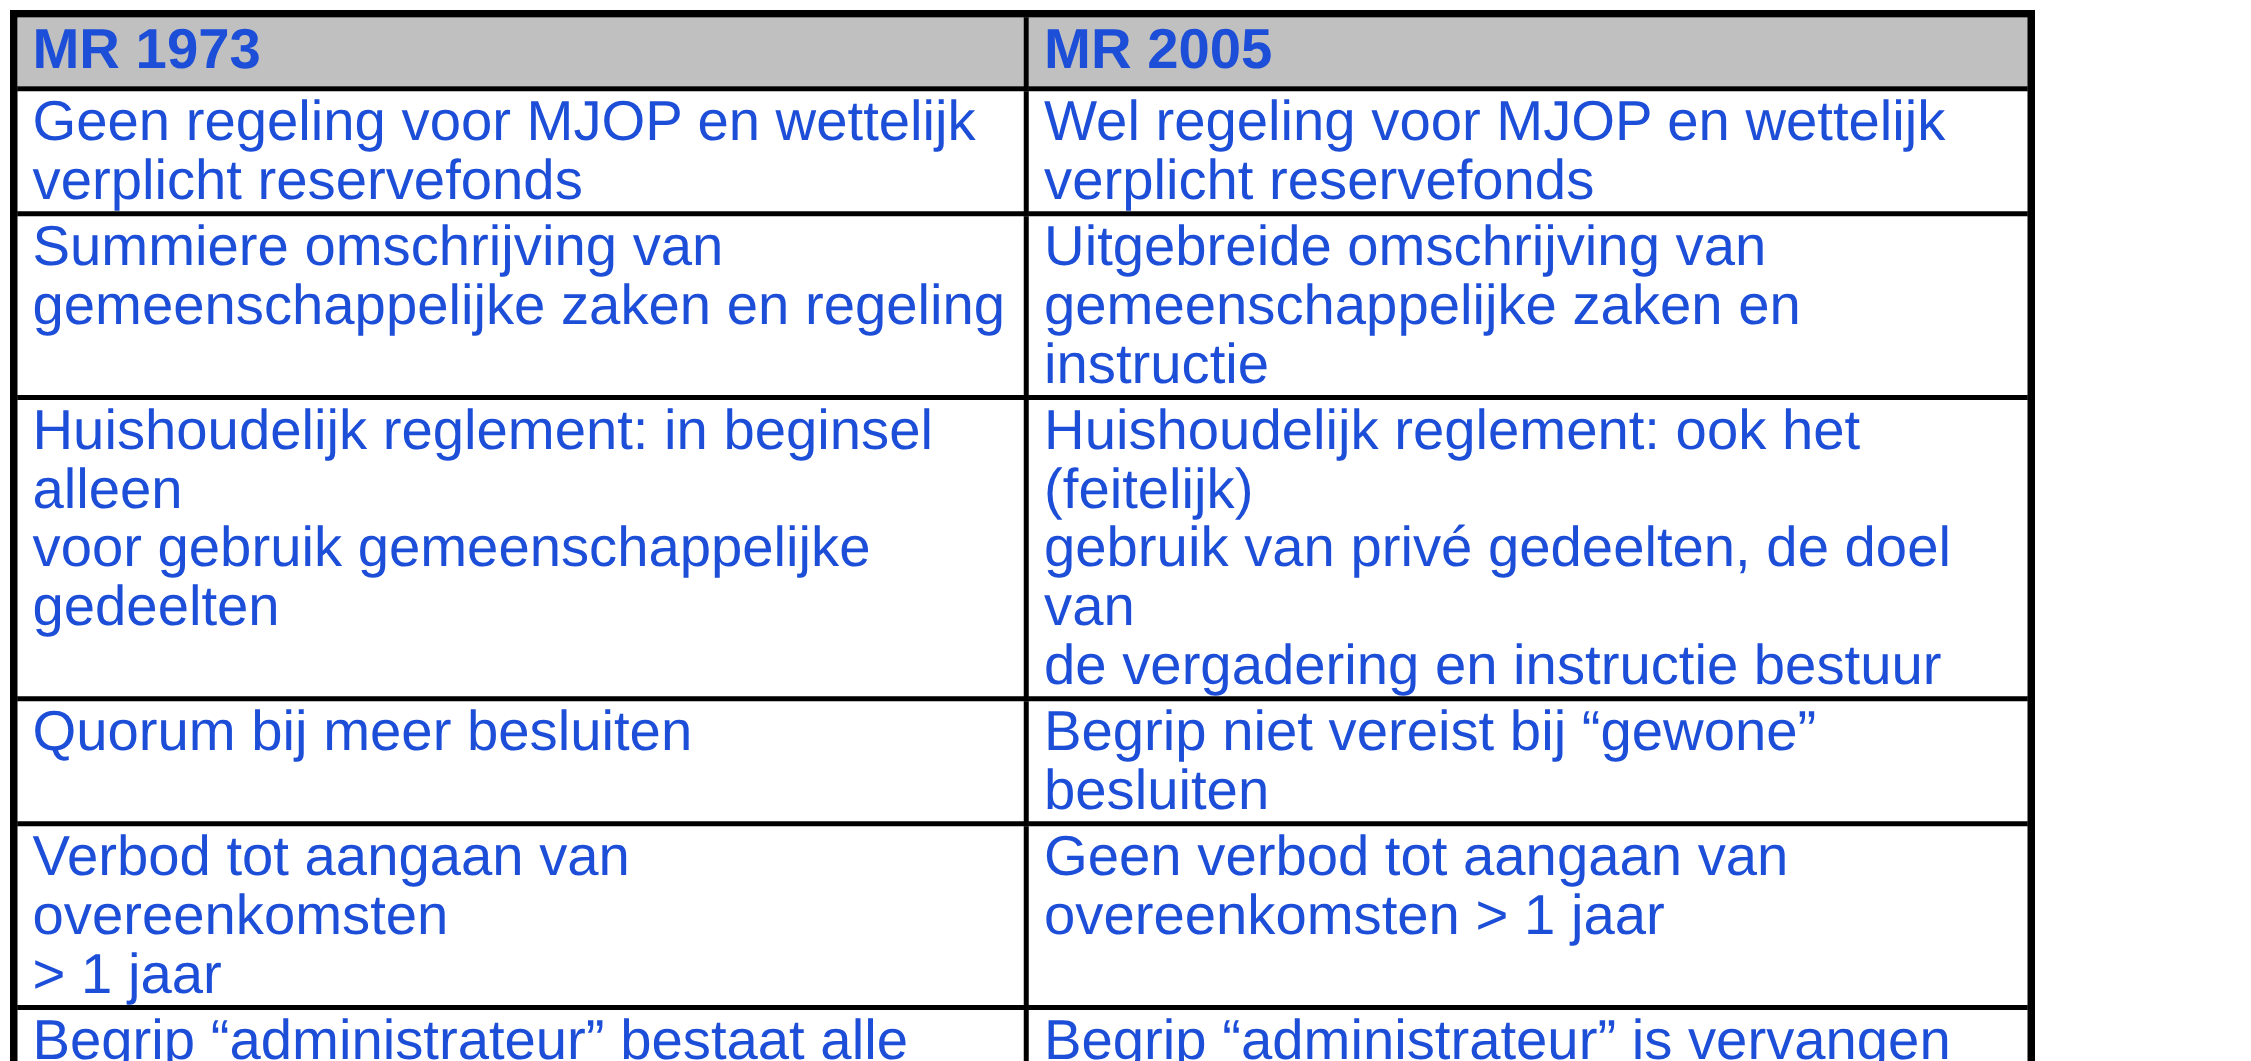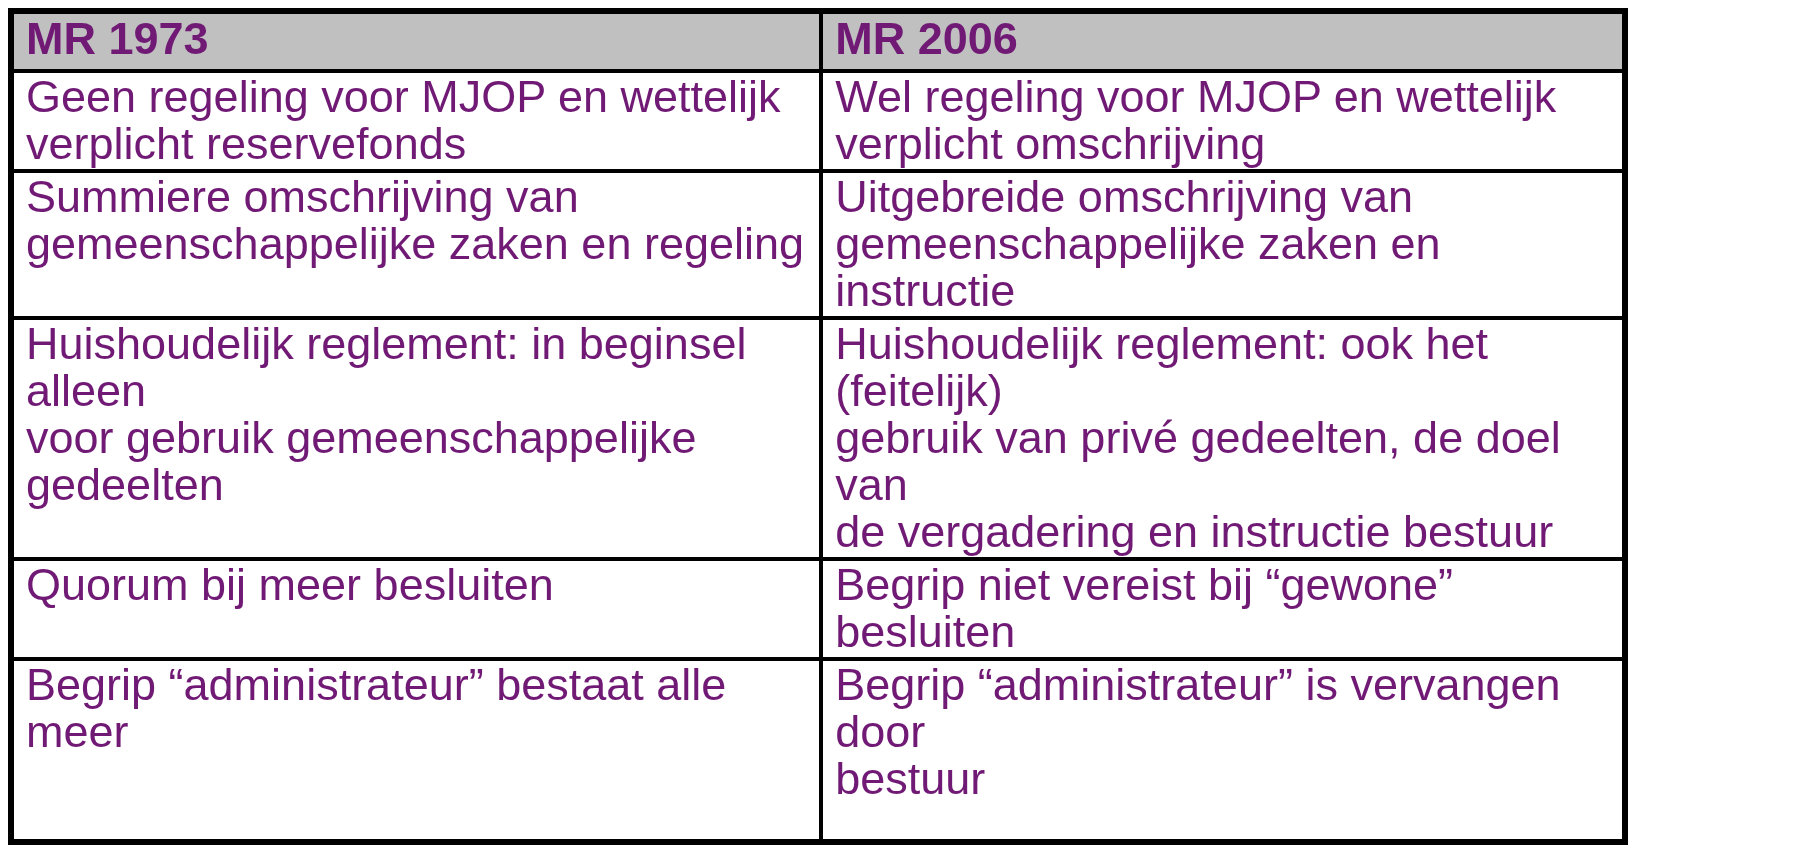--- a/index.html
+++ b/index.html
@@ -7,21 +7,21 @@
     padding: 0;
     background: #ffffff;
   }
   .page {
     position: relative;
     width: 1634px;
     height: 849px;
     box-sizing: border-box;
     padding: 8px 6px 4px 8px;
     background: #ffffff;
-    color: #701a75;
+    color: #1d4ed8;
     font-family: "Liberation Sans", sans-serif;
   }
   table.mr-table {
     width: 100%;
     height: 837px;
     border-collapse: collapse;
     border: 6px solid #000000;
     table-layout: fixed;
   }
   table.mr-table col.col-left  { width: 50.2%; }
@@ -55,48 +55,54 @@
 
 <div class="page">
   <table class="mr-table">
     <colgroup>
       <col class="col-left">
       <col class="col-right">
     </colgroup>
     <thead>
       <tr class="header-row">
         <th>MR 1973</th>
-        <th>MR 2006</th>
+        <th>MR 2005</th>
       </tr>
     </thead>
     <tbody>
       <tr class="row-h2a">
         <td>Geen regeling voor MJOP en wettelijk
 verplicht reservefonds</td>
         <td>Wel regeling voor MJOP en wettelijk
-verplicht omschrijving</td>
+verplicht reservefonds</td>
       </tr>
       <tr class="row-h2b">
         <td>Summiere omschrijving van
 gemeenschappelijke zaken en regeling</td>
         <td>Uitgebreide omschrijving van
 gemeenschappelijke zaken en instructie</td>
       </tr>
       <tr class="row-h3a">
         <td>Huishoudelijk reglement: in beginsel alleen
 voor gebruik gemeenschappelijke
 gedeelten</td>
         <td>Huishoudelijk reglement: ook het (feitelijk)
 gebruik van privé gedeelten, de doel van
 de vergadering en instructie bestuur</td>
       </tr>
       <tr class="row-h1">
         <td>Quorum bij meer besluiten</td>
         <td>Begrip niet vereist bij “gewone” besluiten</td>
       </tr>
+      <tr class="row-h2c">
+        <td>Verbod tot aangaan van overeenkomsten
+&gt; 1 jaar</td>
+        <td>Geen verbod tot aangaan van
+overeenkomsten &gt; 1 jaar</td>
+      </tr>
       <tr>
         <td>Begrip “administrateur” bestaat alle meer</td>
         <td>Begrip “administrateur” is vervangen door
 bestuur</td>
       </tr>
     </tbody>
   </table>
 </div>
 
 </body></html>

